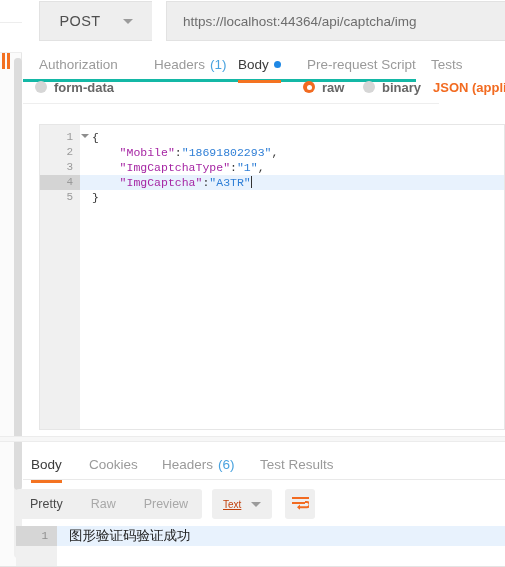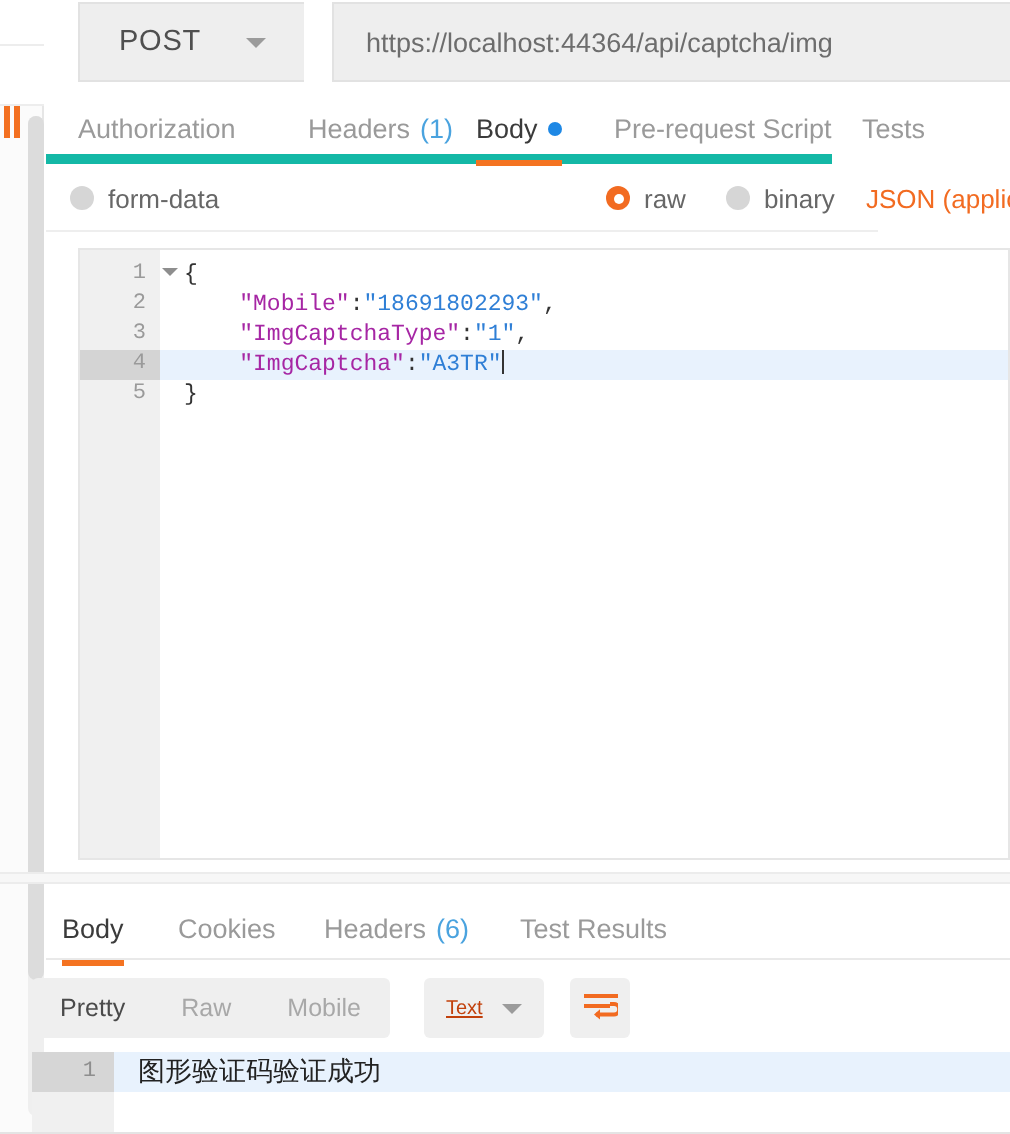--- a/index.html
+++ b/index.html
@@ -141,21 +141,21 @@
     font-size: 13.5px;
     color: #6d6d6d;
     white-space: nowrap;
   }
 
   
   .req-tabs {
     position: absolute;
     left: 0; top: 46px;
     width: 393px; height: 36px;
-    border-bottom: 5px solid #14b8a6;
+    border-bottom: 3px solid #14b8a6;
   }
   .tab {
     position: absolute;
     top: 0;
     height: 36px;
     display: flex;
     align-items: center;
     gap: 5px;
     font-size: 13.5px;
     color: #9a9a9a;
@@ -174,23 +174,24 @@
     position: absolute;
     left: 0; bottom: -1px;
     width: 100%;
     height: 3px;
     background: #f47321;
   }
 
   
   .radio-row {
     position: absolute;
-    left: 0; top: 82px;
+    left: 0; top: 70px;
     width: 416px; height: 34px;
     border-bottom: 1px solid #eeeeee;
+    font-weight: bold;
   }
   .radio-item {
     position: absolute;
     top: 0; height: 34px;
     display: flex;
     align-items: center;
     gap: 7px;
     cursor: pointer;
     white-space: nowrap;
   }
@@ -545,21 +546,21 @@
 
   <div class="res-toolbar">
     <div class="seg-group">
       <div class="seg active">
         <span>Pretty</span>
       </div>
       <div class="seg">
         <span>Raw</span>
       </div>
       <div class="seg">
-        <span>Mobile</span>
+        <span>Preview</span>
       </div>
     </div>
     <div class="type-select">
       <span class="t">Text</span>
       <span class="chev"></span>
     </div>
     <div class="wrap-btn">
       <svg width="17" height="14" viewBox="0 0 17 14">
         <rect x="0" y="0" width="17" height="2" fill="#f26b21"></rect>
         <rect x="0" y="5" width="13" height="2" fill="#f26b21"></rect>

